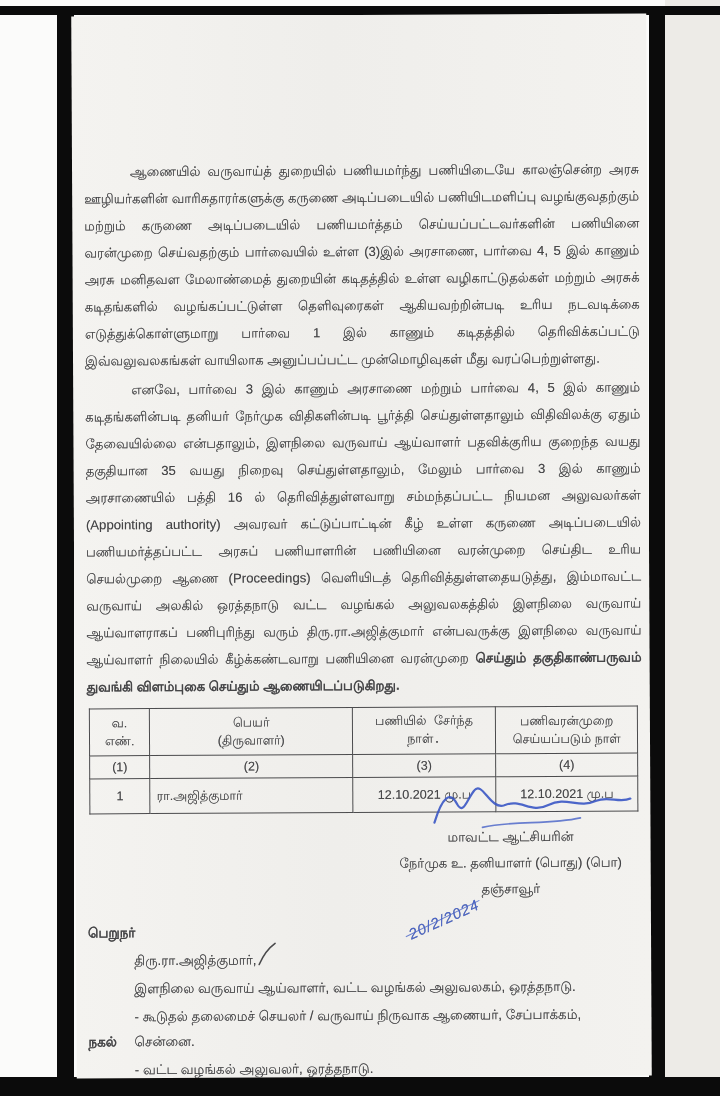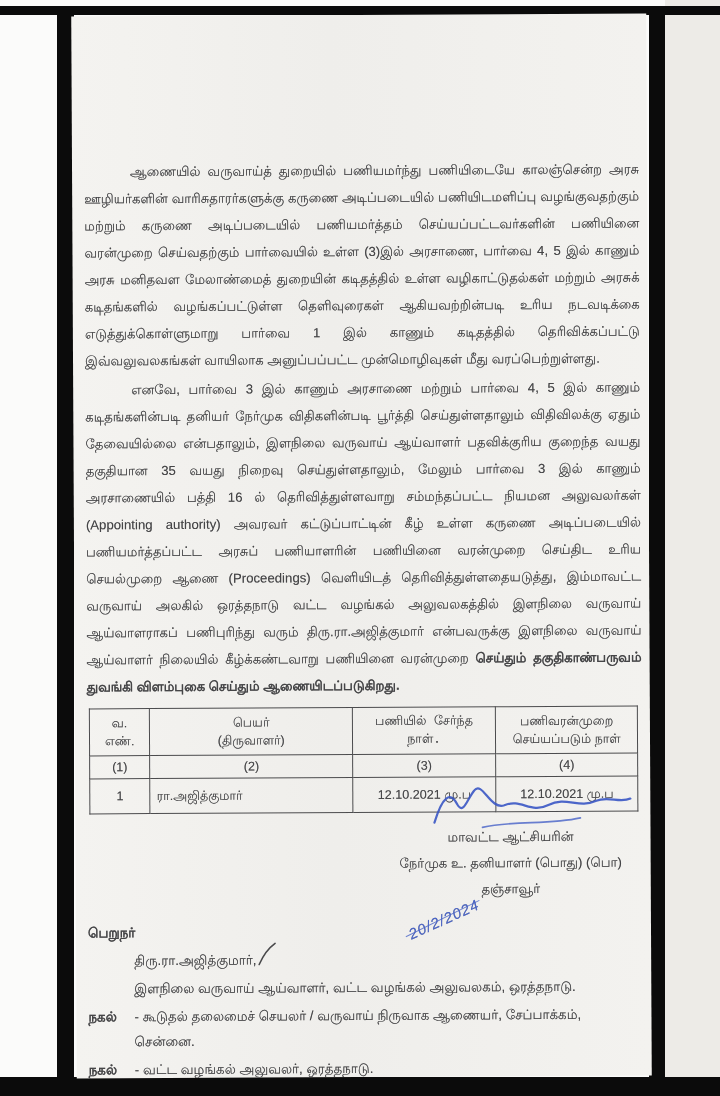--- a/index.html
+++ b/index.html
@@ -45,21 +45,21 @@
   .reg-table .name-cell { text-align:left; padding-left:20px; }
   .reg-table .data td { padding:8px 6px; }
 
   
   .sig-block { position:relative; margin:12px 6px 0 auto; width:252px; text-align:center; line-height:26px; font-size:13.2px; }
   .sig-scribble { position:absolute; right:-4px; top:-46px; width:216px; height:58px; }
   .pen { stroke:#3a57c4; fill:none; stroke-linecap:round; }
 
   
   .footer { position:relative; margin-top:16px; font-size:13.4px; line-height:25px; }
-  .f-label { display:inline-block; width:46px; font-weight:bold; flex:none; }
+  .f-label { display:inline-block; width:46px; font-weight:bold; flex:none;margin-top:25px; }
   .f-row { display:flex; margin-top:3px; }
   .f-text { flex:1; }
   .f-ind { padding-left:46px; margin-top:3px; }
   .recipient-label { font-weight:bold; margin-top:2px; }
   .date-scribble {
     position:absolute; left:318px; top:-12px;
     color:#3a57c4; font-style:italic; font-size:15px; letter-spacing:1px;
     transform:rotate(-24deg); opacity:0.9;
   }
   .date-scribble::after {

